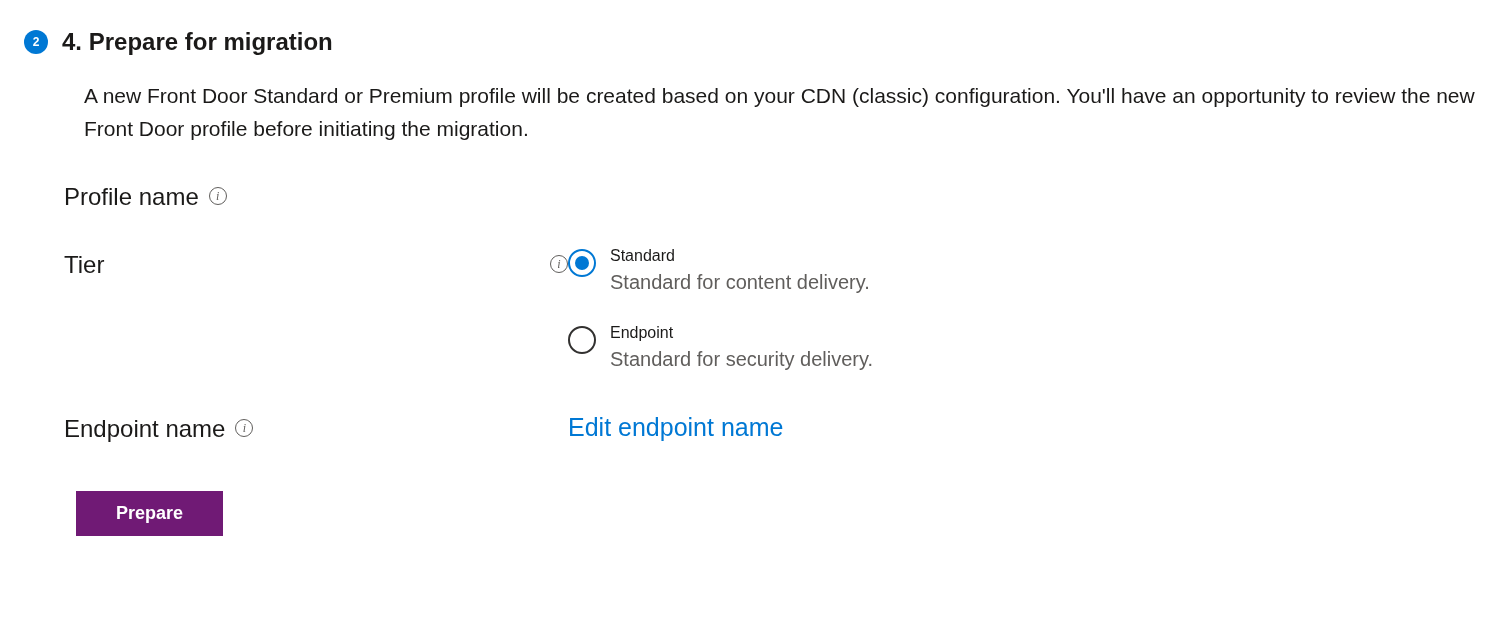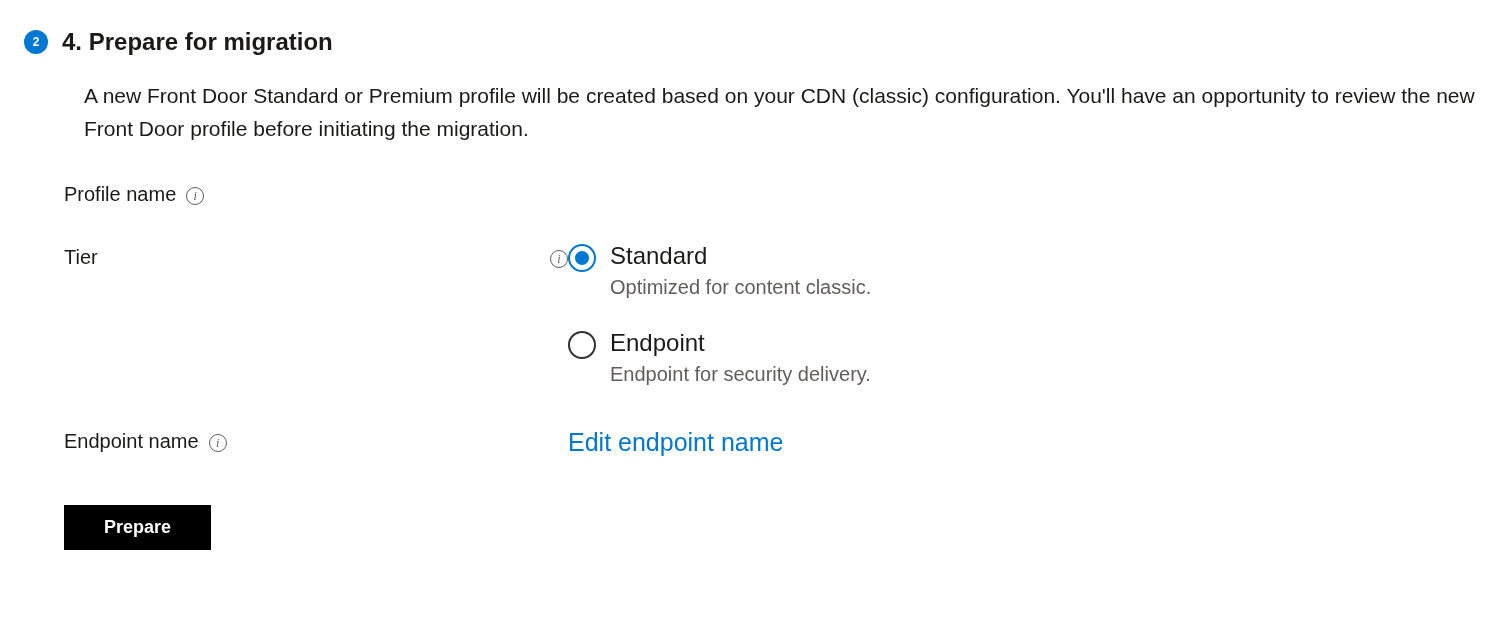--- a/index.html
+++ b/index.html
@@ -54,21 +54,21 @@
       margin-bottom: 36px;
     }
     .form-label-col {
       width: 504px;
       display: flex;
       align-items: flex-start;
       gap: 10px;
       padding-top: 2px;
     }
     .form-label {
-      font-size: 20px;
+      font-size: 24px;
       color: #1b1a19;
     }
     .info-icon {
       width: 18px;
       height: 18px;
       border: 1.5px solid #605e5c;
       border-radius: 50%;
       display: inline-flex;
       align-items: center;
       justify-content: center;
@@ -117,46 +117,47 @@
       height: 14px;
       border-radius: 50%;
       background: #0078d4;
     }
     .radio-content {
       display: flex;
       flex-direction: column;
       gap: 6px;
     }
     .radio-label {
-      font-size: 24px;
+      font-size: 16px;
       color: #1b1a19;
     }
     .radio-desc {
       font-size: 20px;
       color: #605e5c;
     }
     .link {
       color: #0078d4;
       font-size: 25px;
       cursor: pointer;
       text-decoration: none;
     }
     .button-row {
       margin-left: 40px;
       margin-top: 20px;
     }
     .primary-button {
-      background: #000000;
+      background: #701a75;
       color: #ffffff;
       border: none;
       padding: 12px 40px;
       font-size: 18px;
       font-weight: 600;
       cursor: pointer;
       font-family: inherit;
+      margin-left: 12px;
     }
     .tier-row .form-label-col {
       padding-top: 4px;
       justify-content: space-between;
     }
     .endpoint-row {
       margin-bottom: 48px;
       margin-top: 42px;
     }
   </style>
@@ -185,28 +186,28 @@
       <span class="info-icon">i</span>
     </div>
     <div class="form-value-col">
       <div class="radio-group">
         <div class="radio-option">
           <div class="radio-circle selected">
             <div class="radio-dot"></div>
           </div>
           <div class="radio-content">
             <span class="radio-label">Standard</span>
-            <span class="radio-desc">Optimized for content classic.</span>
+            <span class="radio-desc">Standard for content delivery.</span>
           </div>
         </div>
         <div class="radio-option">
           <div class="radio-circle"></div>
           <div class="radio-content">
             <span class="radio-label">Endpoint</span>
-            <span class="radio-desc">Endpoint for security delivery.</span>
+            <span class="radio-desc">Standard for security delivery.</span>
           </div>
         </div>
       </div>
     </div>
   </div>
 
   <div class="form-row endpoint-row">
     <div class="form-label-col">
       <span class="form-label">Endpoint name</span>
       <span class="info-icon">i</span>

